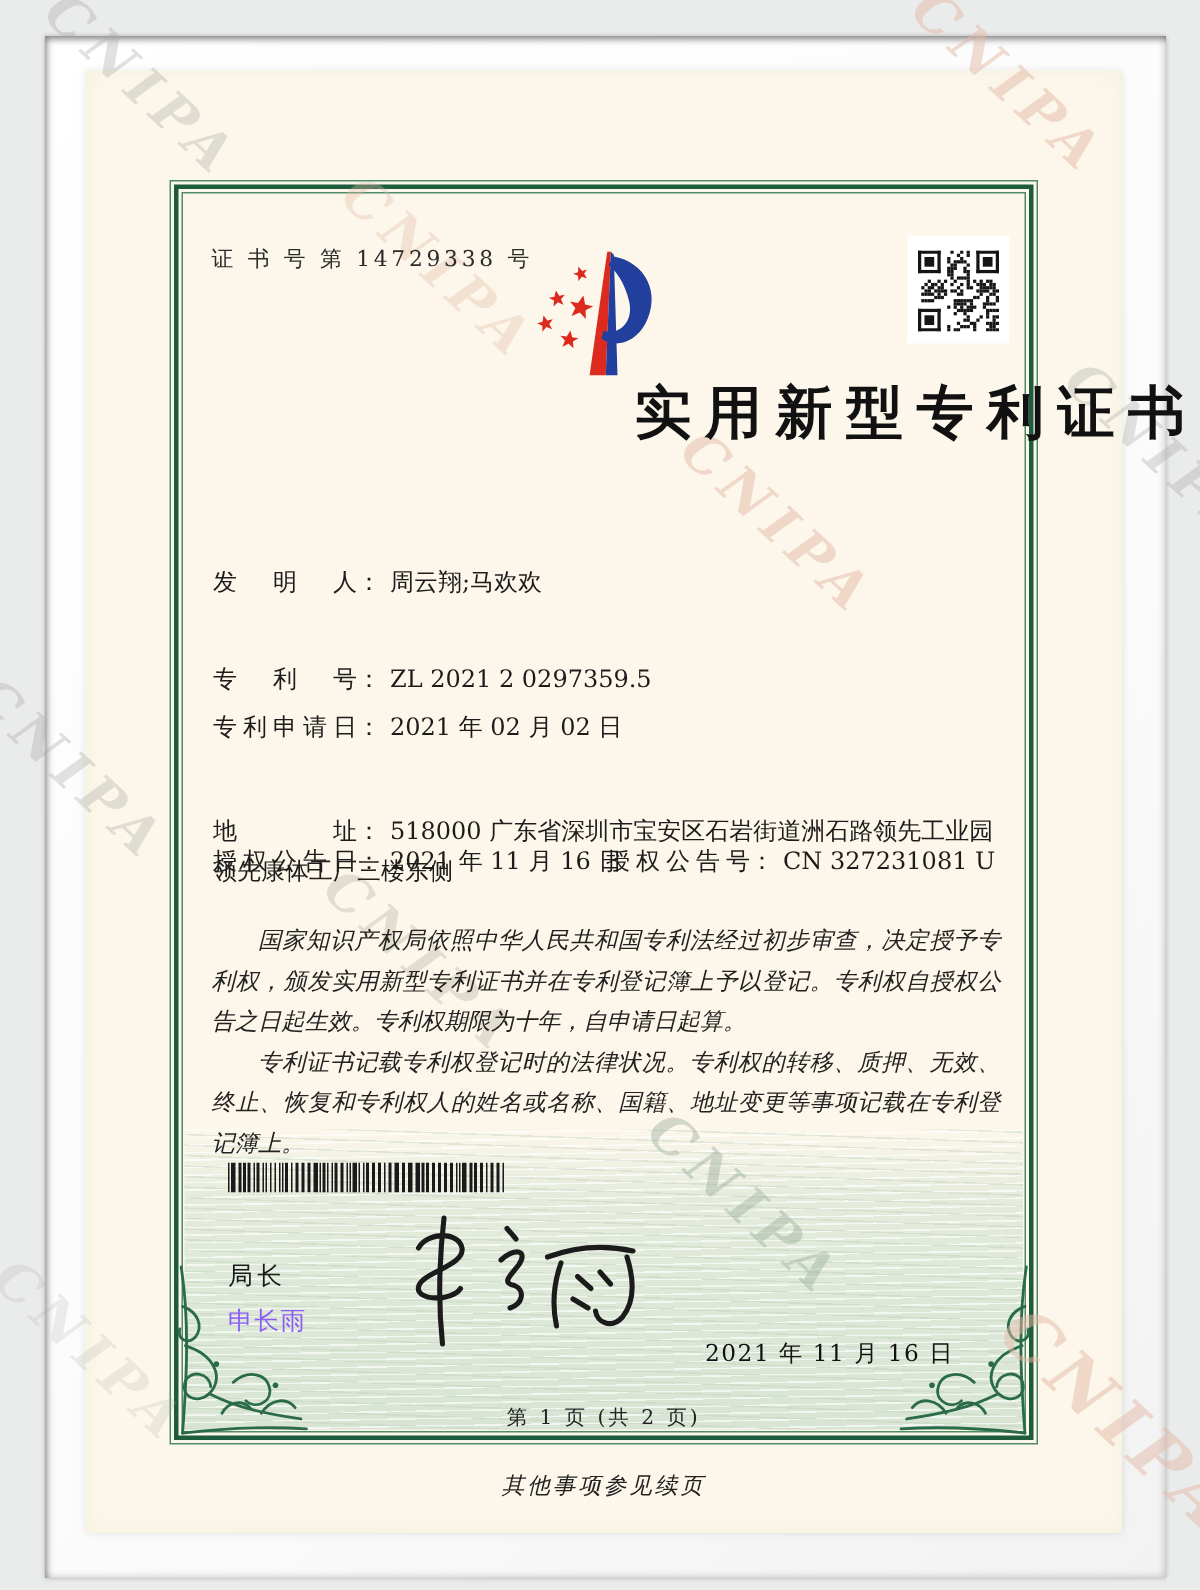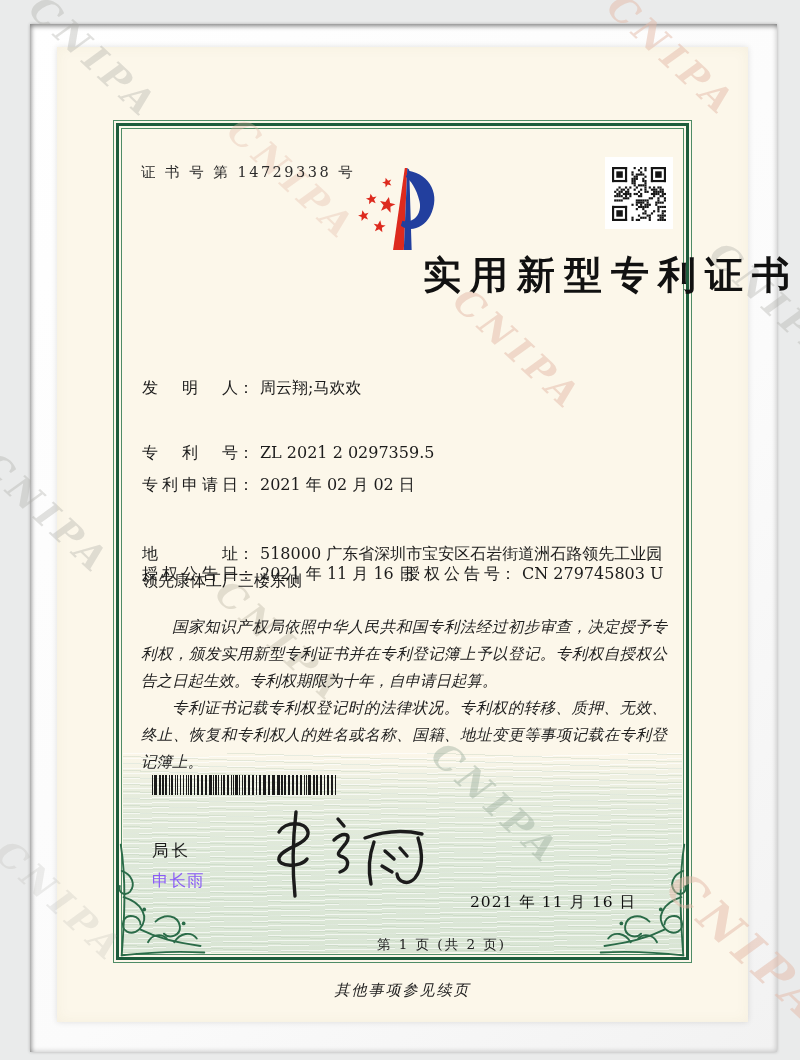--- a/index.html
+++ b/index.html
@@ -68,21 +68,21 @@
   
   .barcode{position:absolute;left:152px;top:775px;z-index:7;}
   .sig-role{position:absolute;left:152px;top:840px;font-size:16.5px;letter-spacing:3px;color:#1a1a1a;
             font-family:Liberation Serif, serif;font-weight:500;z-index:7;}
   .sig-name{position:absolute;left:152px;top:870px;font-size:16.5px;letter-spacing:1px;color:#8b5cf6;
             font-family:"DejaVu Sans","Liberation Sans",sans-serif;font-weight:500;z-index:7;}
   .signature{position:absolute;left:252px;top:806px;z-index:7;}
   .sig-date{position:absolute;left:470px;top:892px;font-size:15.5px;color:#111;letter-spacing:1px;z-index:7;}
 
   .page-info{position:absolute;left:113px;top:936px;width:579px;text-align:center;font-size:13.5px;
-             letter-spacing:2px;color:#222;z-index:7;padding-left:39px;}
+             letter-spacing:2px;color:#222;z-index:7;}
   .cont-note{position:absolute;left:113px;top:981px;width:579px;text-align:center;font-size:15px;
              letter-spacing:2px;color:#222;font-style:italic;z-index:7;
              font-family:"DejaVu Serif","Liberation Serif",serif;}
 </style>
 </head>
 <body>
 
 <div id="canvas">
 
   <div class="mat"></div>
@@ -353,21 +353,21 @@
   </div>
   <div class="field" style="top:544px;white-space:normal;width:530px;">
     <div style="white-space:nowrap;">
       <span class="flabel">地址</span><span class="fcolon">：</span><span class="fvalue">518000 广东省深圳市宝安区石岩街道洲石路领先工业园</span>
     </div>
     <div class="addr2">领先康体工厂三楼东侧</div>
   </div>
   <div class="field" style="top:564px">
     <span class="flabel">授权公告日</span><span class="fcolon">：</span><span class="fvalue">2021 年 11 月 16 日</span>
     <span class="pair2">
-      <span class="flabel">授权公告号</span><span class="fcolon">：</span><span class="fvalue">CN 279745803 U</span>
+      <span class="flabel">授权公告号</span><span class="fcolon">：</span><span class="fvalue">CN 327231081 U</span>
     </span>
   </div>
 
   <div class="bodytext">
     <p>国家知识产权局依照中华人民共和国专利法经过初步审查，决定授予专利权，颁发实用新型专利证书并在专利登记簿上予以登记。专利权自授权公告之日起生效。专利权期限为十年，自申请日起算。</p>
     <p>专利证书记载专利权登记时的法律状况。专利权的转移、质押、无效、终止、恢复和专利权人的姓名或名称、国籍、地址变更等事项记载在专利登记簿上。</p>
   </div>
 
   <svg class="barcode" id="barcode" width="188" height="20">
       <rect x="0" y="0" width="1" height="20" fill="#1a1a1a"></rect>

